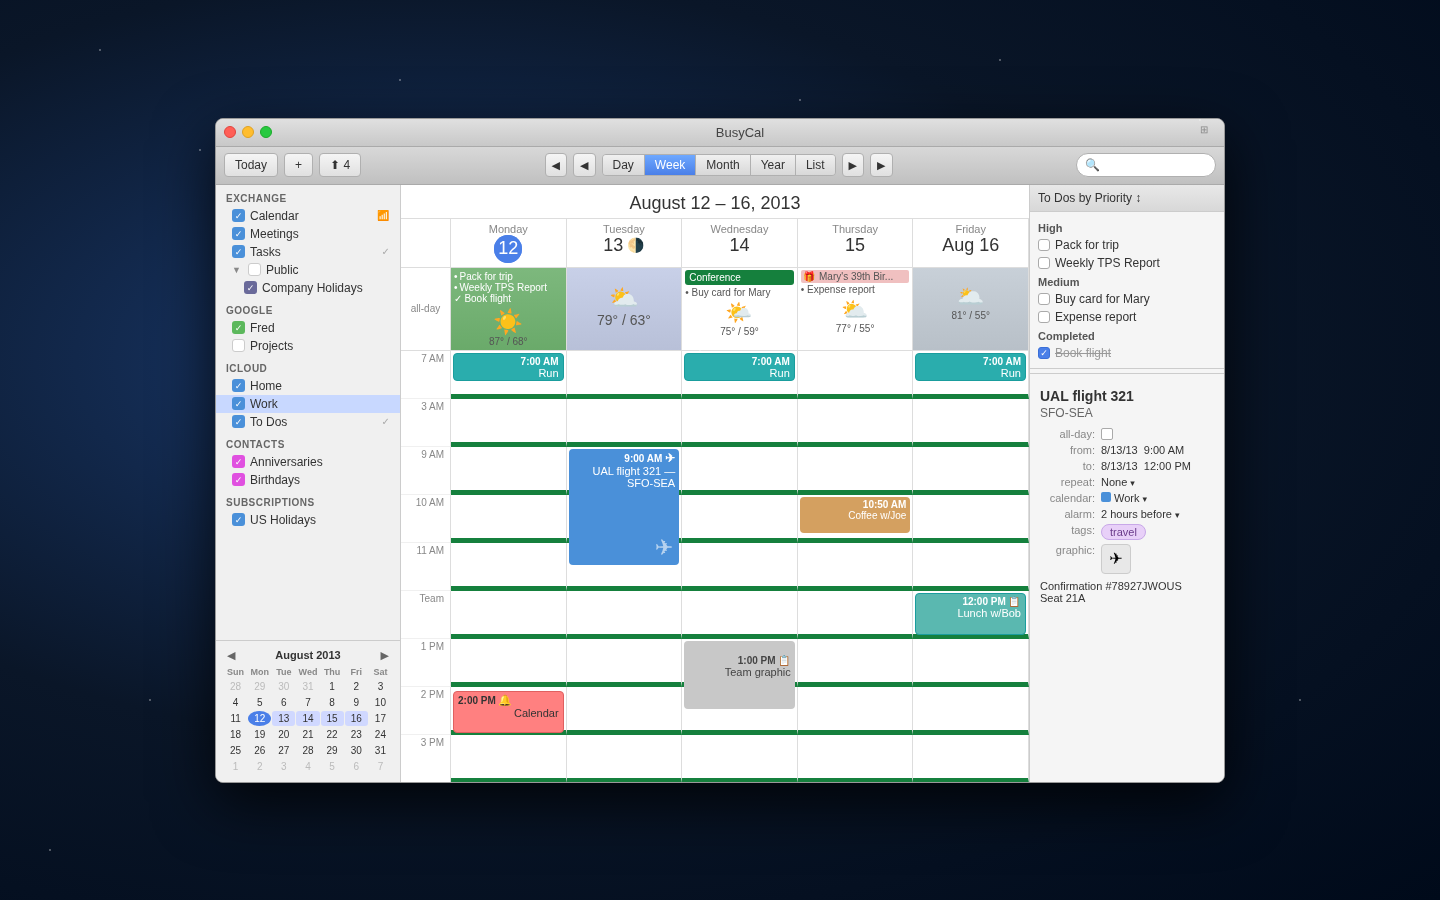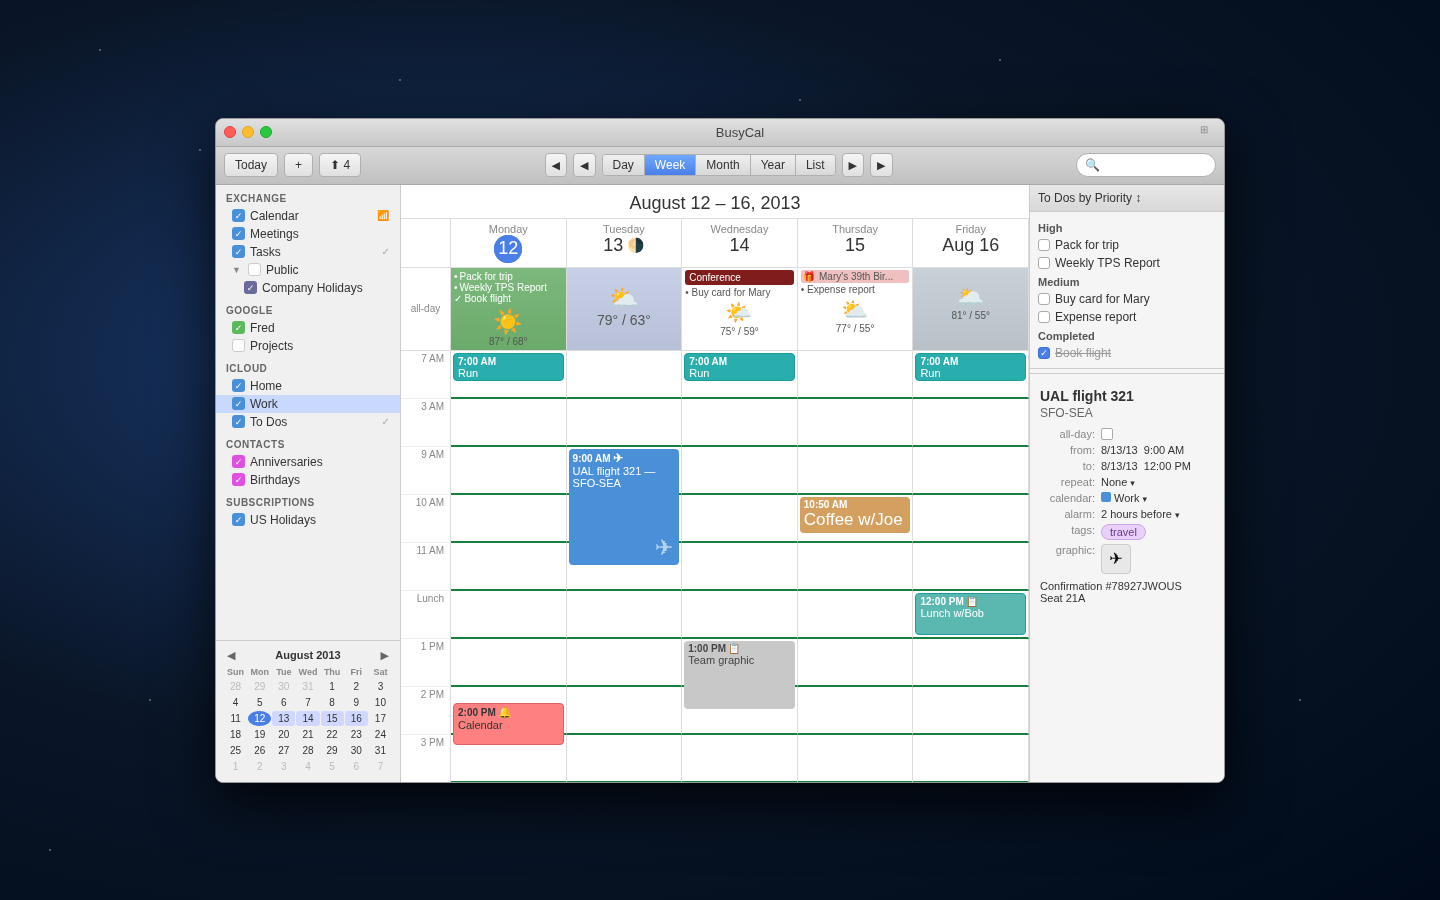--- a/index.html
+++ b/index.html
@@ -350,22 +350,23 @@
       text-align: right;
       padding-right: 6px;
       padding-top: 2px;
       height: 48px;
       border-right: 1px solid #ddd;
       border-bottom: 1px solid #f0f0f0;
     }
     .time-cell {
       height: 48px;
       border-right: 1px solid #ddd;
-      border-bottom: 2px solid #15803d;
+      border-bottom: 5px solid #15803d;
       position: relative;
+      text-align: right;
     }
     .cal-event {
       position: absolute;
       border-radius: 4px;
       padding: 2px 4px;
       font-size: 11px;
       color: white;
       cursor: pointer;
       overflow: hidden;
       left: 2px;
@@ -746,21 +747,21 @@
         </div>
 
         <div class="allday-cell" style="background:linear-gradient(to bottom, #c8d0e8,#b8c0d8);">
           <div style="text-align:center;padding-top:14px;">
             <div style="font-size:24px;">⛅</div>
             <div style="font-size:14px;color:#555;">79° / 63°</div>
           </div>
         </div>
 
         <div class="allday-cell">
-          <div class="allday-event cyan" style="background:#7f1d1d;font-size:10px;">Conference</div>
+          <div class="allday-event cyan" style="background:#15803d;font-size:10px;">Conference</div>
           <div style="font-size:10px;color:#555;">• Buy card for Mary</div>
           <div style="text-align:center;margin-top:2px;">
             <div style="font-size:22px;">🌤️</div>
             <div style="font-size:10px;color:#555;">75° / 59°</div>
           </div>
         </div>
 
         <div class="allday-cell">
           <div style="font-size:10px;color:#555;background:#f0c0c0;padding:1px 3px;border-radius:2px;margin-bottom:1px;">🎁 Mary's 39th Bir...</div>
           <div style="font-size:10px;color:#555;">• Expense report</div>
@@ -824,59 +825,59 @@
           <div class="time-cell"></div>
           <div class="time-cell"></div>
 
           <div class="time-label">10 AM</div>
           <div class="time-cell"></div>
           <div class="time-cell"></div>
           <div class="time-cell"></div>
           <div class="time-cell" style="position:relative;">
             <div class="cal-event" style="top:2px;height:36px;background:#d4a060;left:2px;right:2px;border-radius:4px;padding:2px 4px;">
               <div class="evt-time" style="font-size:10px;font-weight:600;color:white;">10:50 AM</div>
-              <div class="evt-title" style="color:white;font-size:17px;">Coffee w/Joe</div>
+              <div class="evt-title" style="color:white;font-size:10px;">Coffee w/Joe</div>
             </div>
           </div>
           <div class="time-cell"></div>
 
           <div class="time-label">11 AM</div>
           <div class="time-cell"></div>
           <div class="time-cell"></div>
           <div class="time-cell"></div>
           <div class="time-cell"></div>
           <div class="time-cell"></div>
 
-          <div class="time-label">Lunch</div>
+          <div class="time-label">Team</div>
           <div class="time-cell"></div>
           <div class="time-cell"></div>
           <div class="time-cell"></div>
           <div class="time-cell"></div>
           <div class="time-cell" style="position:relative;">
             <div class="cal-event teal-evt" style="top:2px;height:42px;background:#5ab8b0;">
               <div class="evt-time">12:00 PM <span style="font-size:10px;">📋</span></div>
               <div class="evt-title">Lunch w/Bob</div>
             </div>
           </div>
 
           <div class="time-label">1 PM</div>
           <div class="time-cell"></div>
           <div class="time-cell"></div>
           <div class="time-cell" style="position:relative;">
-            <div class="cal-event" style="top:2px;height:68px;background:#c8c8c8;left:2px;right:2px;border-radius:4px;padding:2px 4px;">
+            <div class="cal-event" style="top:2px;height:68px;background:#c8c8c8;left:2px;right:2px;border-radius:4px;padding:14px 4px;">
               <div class="evt-time" style="font-size:10px;font-weight:600;color:#444;">1:00 PM <span style="font-size:10px;">📋</span></div>
               <div class="evt-title" style="color:#444;">Team graphic</div>
             </div>
           </div>
           <div class="time-cell"></div>
           <div class="time-cell"></div>
 
           <div class="time-label">2 PM</div>
           <div class="time-cell" style="position:relative;">
-            <div class="cal-event red-evt" style="top:16px;height:42px;">
+            <div class="cal-event red-evt" style="top:4px;height:42px;">
               <div style="display:flex;align-items:center;gap:3px;">
                 <span style="font-size:10px;font-weight:600;color:#333;">2:00 PM</span>
                 <span style="color:#e04040;font-size:11px;">🔔</span>
               </div>
               <div style="color:#333;font-size:11px;">Calendar</div>
             </div>
           </div>
           <div class="time-cell"></div>
           <div class="time-cell"></div>
           <div class="time-cell"></div>

